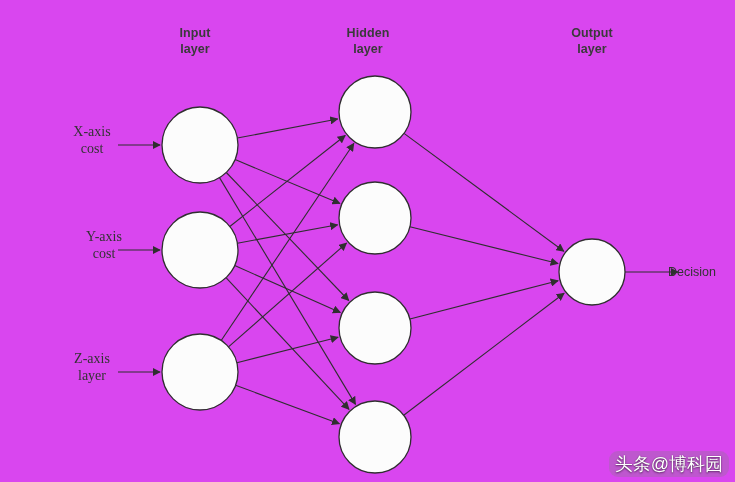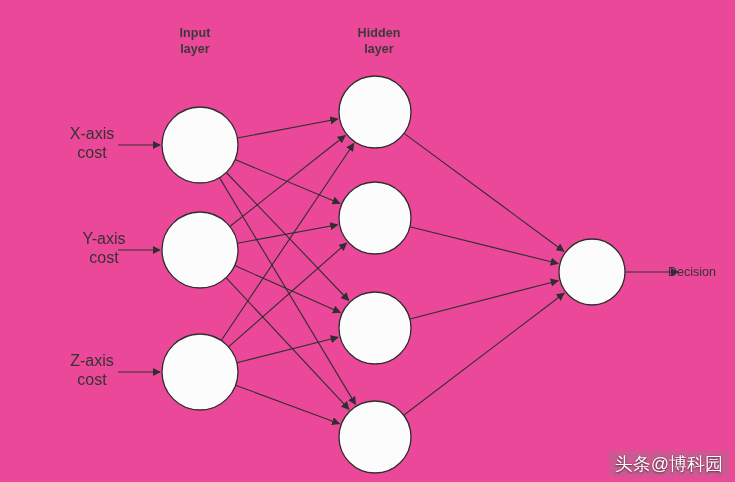--- a/index.html
+++ b/index.html
@@ -1,56 +1,57 @@
 <!DOCTYPE html>
 <html><head>
 <meta charset="utf-8">
 <title>Diagram</title>
 <style>
   html,body{margin:0;padding:0;background:#fff;}
   .canvas{
     position:relative;
     width:735px;height:482px;
-    background:#ec4899;
+    background:#d946ef;
     overflow:hidden;
     font-family:"Liberation Sans", sans-serif;
   }
   .net-svg{position:absolute;left:0;top:0;}
   .layer-title{
     position:absolute;
     width:56px;
     text-align:center;
     font-size:12.5px;
     line-height:1.25;
     color:#3a3a3a;
     font-weight:bold;
     letter-spacing:.1px;
   }
   .io-label{
     position:absolute;
     width:60px;
     text-align:center;
-    font-size:16px;
+    font-size:14px;
     line-height:1.2;
     color:#333;
+    font-family:Liberation Serif, serif;
   }
   .decision-label{
     position:absolute;
     font-size:12.5px;
     color:#333;
     white-space:nowrap;
   }
   .watermark{
     position:absolute;
     right:6px;bottom:5px;
     font-size:18px;
     color:#ffffff;
     background:rgba(130,130,130,.30);
     padding:1px 6px;
-    border-radius:2px;
+    border-radius:9px;
     text-shadow:0 1px 2px rgba(0,0,0,.55), 0 0 1px rgba(0,0,0,.4);
     font-family:"Liberation Sans", sans-serif;
   }
 </style>
 </head>
 <body>
 
 <div class="canvas">
 
   <svg id="net" class="net-svg" width="735" height="482">
@@ -83,22 +84,23 @@
       <circle cx="200" cy="250" r="38" fill="#fcfcfc" stroke="#2f2f2f" stroke-width="1.3"></circle>
       <circle cx="200" cy="372" r="38" fill="#fcfcfc" stroke="#2f2f2f" stroke-width="1.3"></circle>
       <circle cx="375" cy="112" r="36" fill="#fcfcfc" stroke="#2f2f2f" stroke-width="1.3"></circle>
       <circle cx="375" cy="218" r="36" fill="#fcfcfc" stroke="#2f2f2f" stroke-width="1.3"></circle>
       <circle cx="375" cy="328" r="36" fill="#fcfcfc" stroke="#2f2f2f" stroke-width="1.3"></circle>
       <circle cx="375" cy="437" r="36" fill="#fcfcfc" stroke="#2f2f2f" stroke-width="1.3"></circle>
       <circle cx="592" cy="272" r="33" fill="#fcfcfc" stroke="#2f2f2f" stroke-width="1.3"></circle>
     </svg>
 
   <div class="layer-title" style="left:167px;top:26px;">Input layer</div>
-  <div class="layer-title" style="left:351px;top:26px;">Hidden layer</div>
+  <div class="layer-title" style="left:340px;top:26px;">Hidden layer</div>
+  <div class="layer-title" style="left:564px;top:26px;">Output layer</div>
 
   <div class="io-label" style="left:62px;top:124px;">X-axis cost</div>
   <div class="io-label" style="left:74px;top:229px;">Y-axis cost</div>
-  <div class="io-label" style="left:62px;top:351px;">Z-axis cost</div>
+  <div class="io-label" style="left:62px;top:351px;">Z-axis layer</div>
 
   <div class="decision-label" style="left:668px;top:265px;">Decision</div>
 
   <div class="watermark">头条@博科园</div>
 </div>
 
 </body></html>

